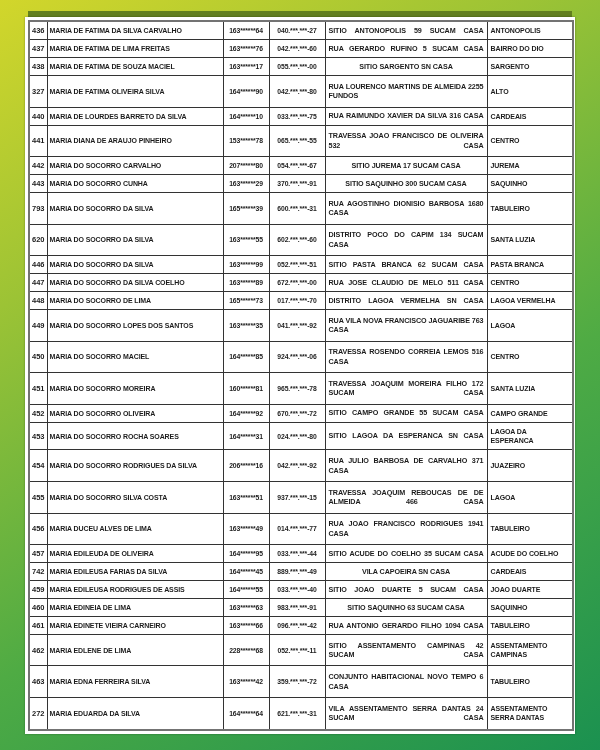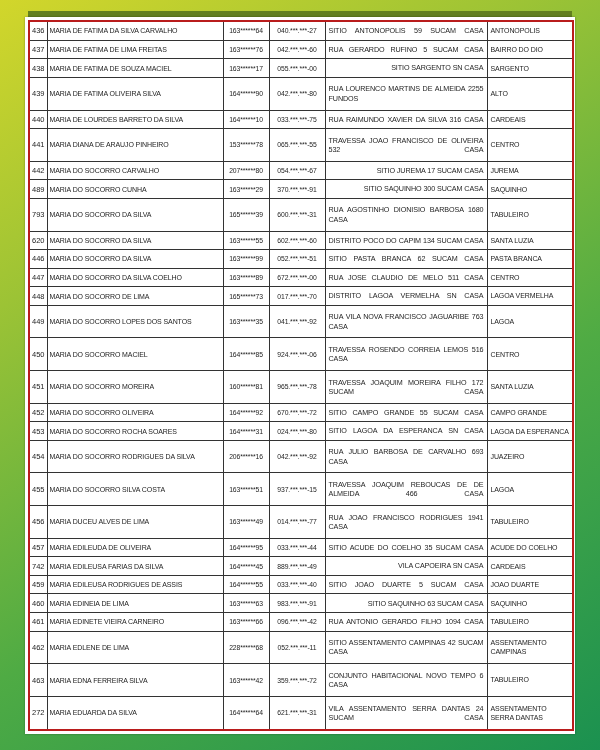--- a/index.html
+++ b/index.html
@@ -12,30 +12,31 @@
     position:absolute;left:28px;top:11px;width:544px;height:6px;
     background:#627f1f;
   }
   .sheet{
     position:absolute;left:25px;top:17px;width:550px;height:717px;
     background:#ffffff;box-sizing:border-box;padding:3px;
     box-shadow:0 0 2px rgba(0,0,0,.35);
   }
   table.roster{
     width:100%;height:100%;border-collapse:collapse;table-layout:fixed;
-    border:2px solid #b91c1c;
+    border:2px solid #737373;
+    font-weight:bold;
   }
   table.roster td{
     border:1px solid #333;vertical-align:middle;color:#1c1c1c;
     overflow:hidden;box-sizing:border-box;
   }
   td.num{text-align:center;font-size:7.5px;}
   td.name{font-size:7px;padding:0 2px;letter-spacing:-0.1px;}
   td.masked{text-align:center;font-size:6.8px;letter-spacing:-0.1px;}
-  td.addr{font-size:7.2px;padding:1px 3px;text-align:right;line-height:1.3;letter-spacing:-0.1px;}
+  td.addr{font-size:7.2px;padding:1px 3px;text-align:center;line-height:1.3;letter-spacing:-0.1px;}
   td.addr.spread{text-align:justify;text-align-last:justify;margin-left:16px;}
   td.district{font-size:7px;padding:0 3px;line-height:1.3;letter-spacing:-0.1px;}
 </style>
 </head>
 <body style="background: linear-gradient(150deg, rgb(210, 214, 43) 0%, rgb(156, 195, 53) 28%, rgb(79, 171, 68) 62%, rgb(27, 145, 80) 100%);">
 
 <div class="topbar" style="background: rgb(98, 127, 31);"></div>
 
 <div class="sheet">
   <table class="roster">
@@ -69,21 +70,21 @@
   <tr>
     <td class="num">438</td>
     <td class="name">MARIA DE FATIMA DE SOUZA MACIEL</td>
     <td class="masked">163******17</td>
     <td class="masked">055.***.***-00</td>
     <td class="addr">SITIO SARGENTO SN CASA</td>
     <td class="district">SARGENTO</td>
   </tr>
 
   <tr>
-    <td class="num">439</td>
+    <td class="num">327</td>
     <td class="name">MARIA DE FATIMA OLIVEIRA SILVA</td>
     <td class="masked">164******90</td>
     <td class="masked">042.***.***-80</td>
     <td class="addr spread">RUA LOURENCO MARTINS DE ALMEIDA 2255 FUNDOS</td>
     <td class="district">ALTO</td>
   </tr>
 
   <tr>
     <td class="num">440</td>
     <td class="name">MARIA DE LOURDES BARRETO DA SILVA</td>
@@ -105,21 +106,21 @@
   <tr>
     <td class="num">442</td>
     <td class="name">MARIA DO SOCORRO CARVALHO</td>
     <td class="masked">207******80</td>
     <td class="masked">054.***.***-67</td>
     <td class="addr">SITIO JUREMA 17 SUCAM CASA</td>
     <td class="district">JUREMA</td>
   </tr>
 
   <tr>
-    <td class="num">489</td>
+    <td class="num">443</td>
     <td class="name">MARIA DO SOCORRO CUNHA</td>
     <td class="masked">163******29</td>
     <td class="masked">370.***.***-91</td>
     <td class="addr">SITIO SAQUINHO 300 SUCAM CASA</td>
     <td class="district">SAQUINHO</td>
   </tr>
 
   <tr>
     <td class="num">793</td>
     <td class="name">MARIA DO SOCORRO DA SILVA</td>
@@ -208,21 +209,21 @@
     <td class="masked">024.***.***-80</td>
     <td class="addr spread">SITIO LAGOA DA ESPERANCA SN CASA</td>
     <td class="district">LAGOA DA ESPERANCA</td>
   </tr>
 
   <tr>
     <td class="num">454</td>
     <td class="name">MARIA DO SOCORRO RODRIGUES DA SILVA</td>
     <td class="masked">206******16</td>
     <td class="masked">042.***.***-92</td>
-    <td class="addr spread">RUA JULIO BARBOSA DE CARVALHO 693 CASA</td>
+    <td class="addr spread">RUA JULIO BARBOSA DE CARVALHO 371 CASA</td>
     <td class="district">JUAZEIRO</td>
   </tr>
 
   <tr>
     <td class="num">455</td>
     <td class="name">MARIA DO SOCORRO SILVA COSTA</td>
     <td class="masked">163******51</td>
     <td class="masked">937.***.***-15</td>
     <td class="addr spread">TRAVESSA JOAQUIM REBOUCAS DE DE ALMEIDA 466 CASA</td>
     <td class="district">LAGOA</td>

